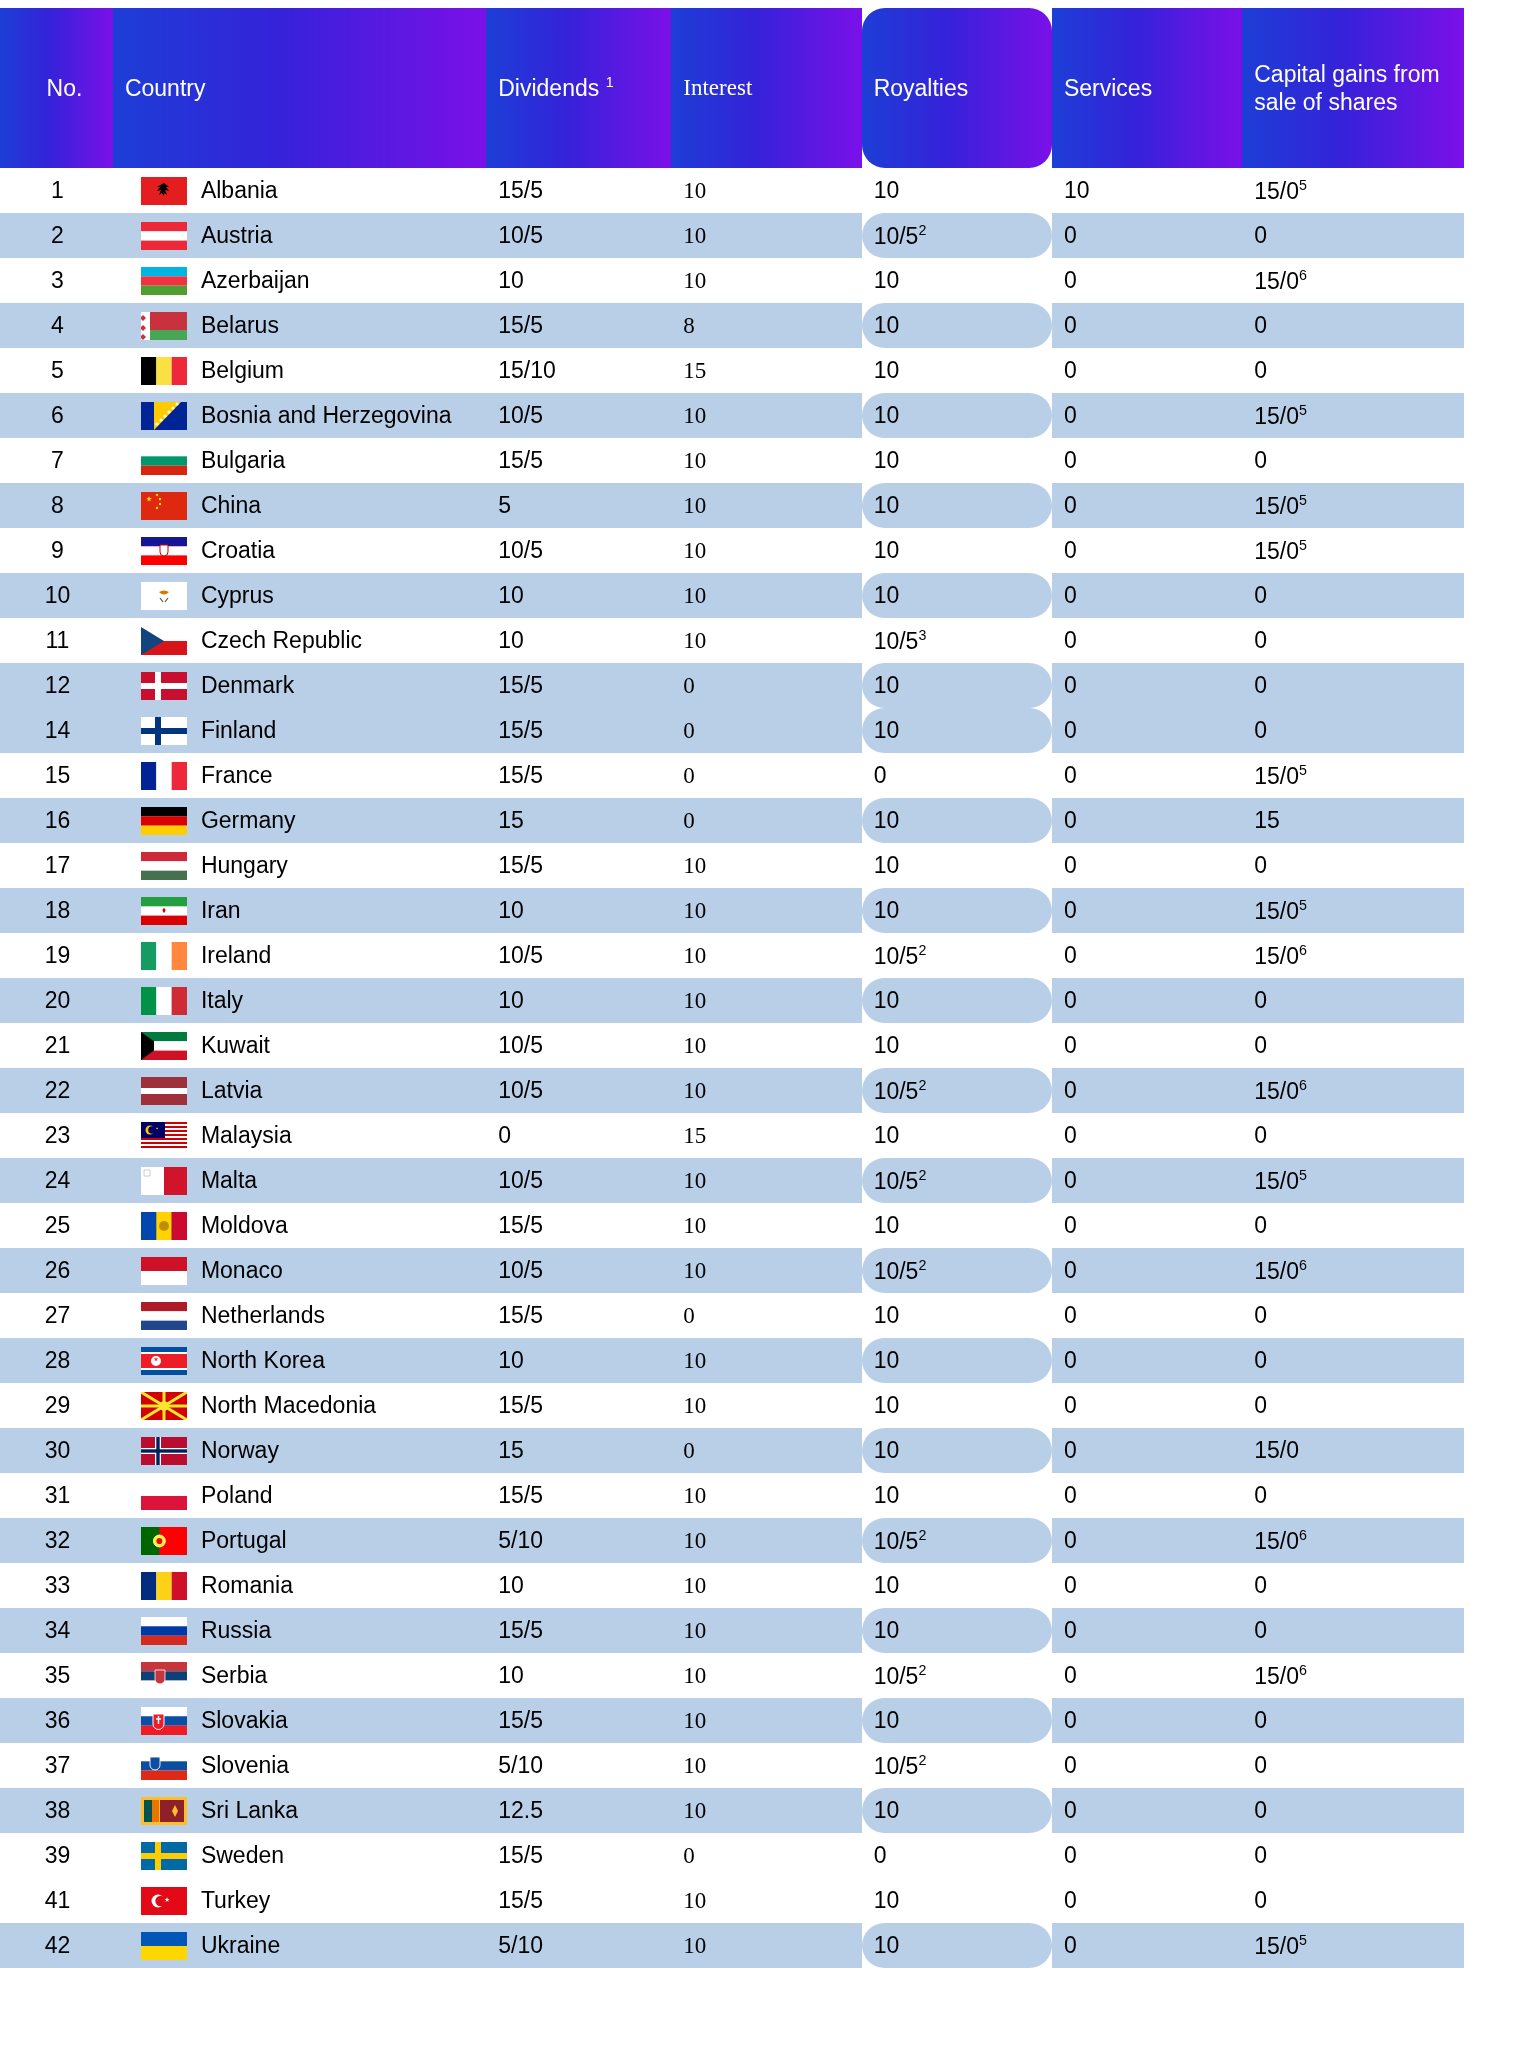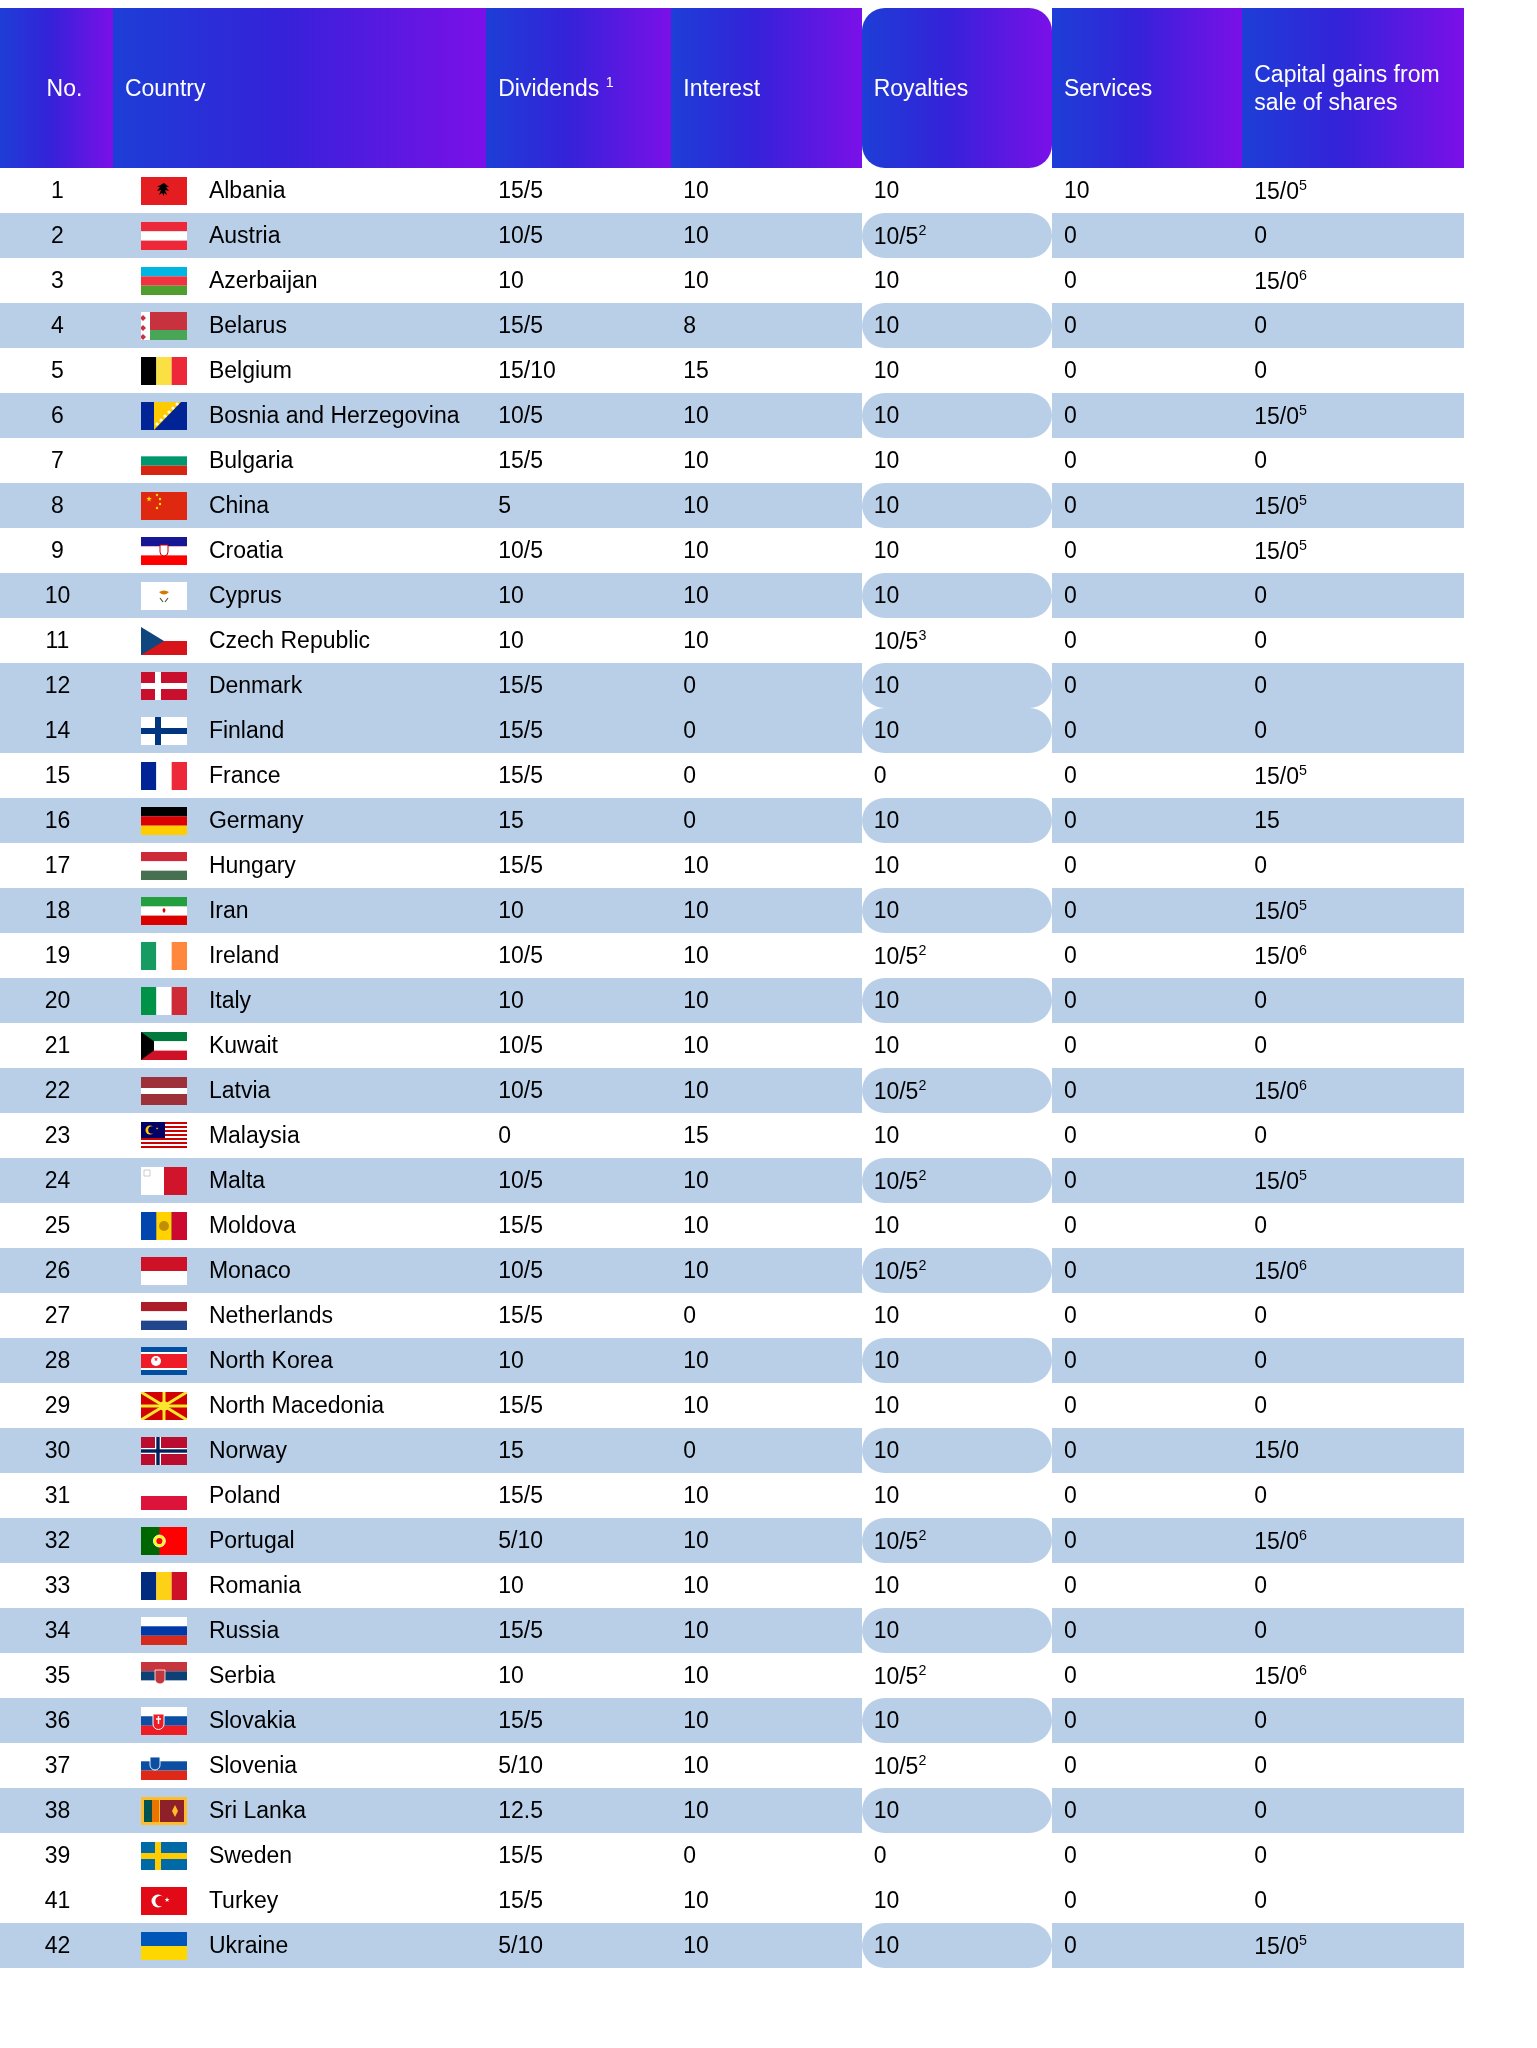--- a/index.html
+++ b/index.html
@@ -33,21 +33,21 @@
     line-height: 1.22;
   }
   table.treaty-table thead th.th-no {
     text-align: center;
     padding-left: 16px;
     padding-right: 0;
   }
   th.col-no, td.col-no { width: 92px; }
   th.col-country, td.col-country { width: 335px; }
   th.col-div, td.col-div { width: 155px; }
-  th.col-int, td.col-int { width: 160px; }
+  th.col-int, td.col-int { width: 160px; font-family: Liberation Serif, serif; }
   th.col-roy, td.col-roy { width: 160px; border-radius: 23px; }
   th.col-serv, td.col-serv { width: 160px; }
   th.col-cap, td.col-cap { width: 190px; }
 
   table.treaty-table tbody td {
     font-size: 23px;
     color: #000000;
     padding: 7px 10px 7px 12px;
     height: 31px;
     vertical-align: middle;
@@ -61,21 +61,21 @@
     padding-left: 0;
     padding-right: 0;
     font-size: 22px;
   }
   td.col-country {
     padding-left: 0;
   }
   .country-cell {
     display: flex;
     align-items: center;
-    gap: 8px;
+    gap: 0;
   }
   .flag {
     width: 46px;
     min-width: 46px;
     height: 28px;
     margin-left: 16px;
     margin-right: 14px;
     display: inline-block;
     border: 0;
     overflow: hidden;

